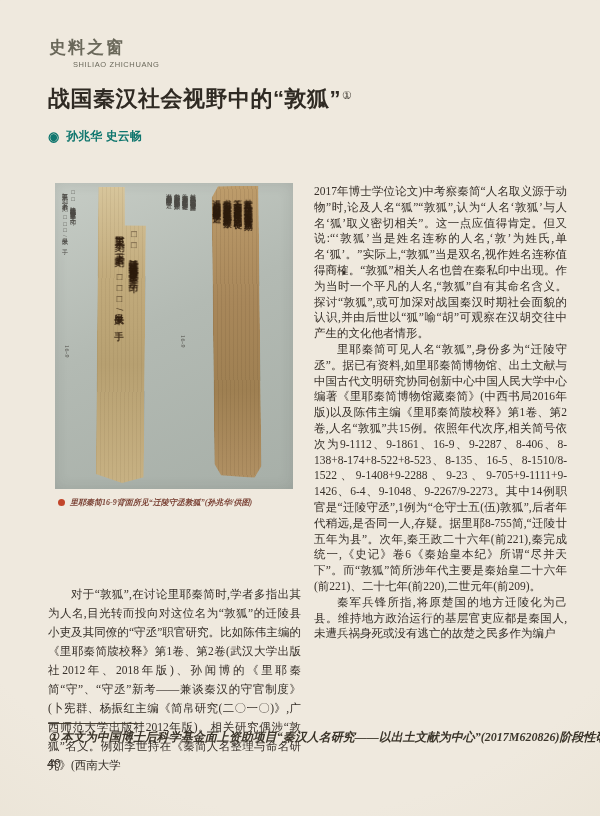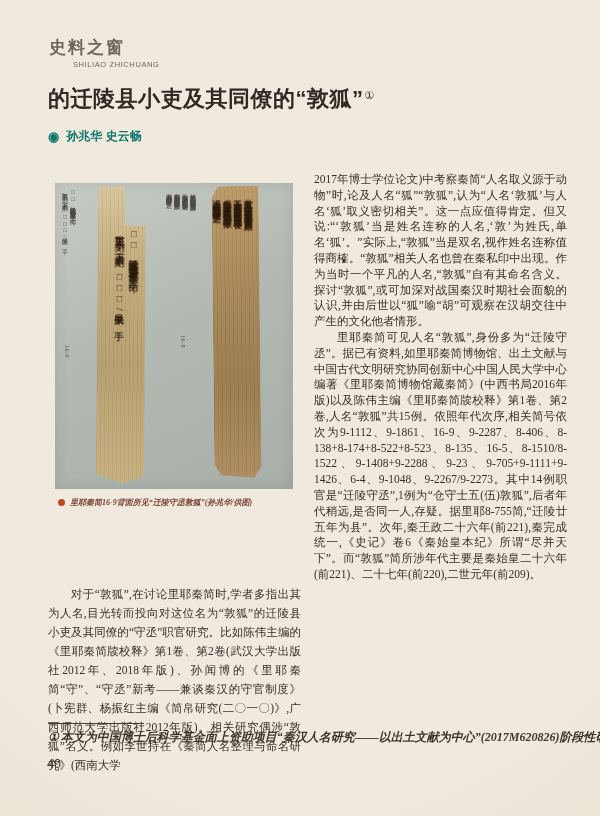--- a/index.html
+++ b/index.html
@@ -51,21 +51,21 @@
   .ink span{display:block;}
   
   .caption{position:absolute;left:58px;top:497px;width:238px;font-size:8px;line-height:11px;
            font-style:italic;color:#7c4437;font-weight:bold;}
   .cap-dot{display:inline-block;width:7px;height:7px;border-radius:50%;
            background:#c2452a;margin-right:5px;vertical-align:-.5px;}
   
   .body-par{margin:0;text-align:justify;font-size:11.5px;line-height:15.8px;color:#37302a;
             text-indent:2em;}
   .left-par{position:absolute;left:48px;top:553px;width:253px;line-height:19px;margin-top:32px;}
-  .right-col{position:absolute;left:314px;top:172px;width:253px;}
+  .right-col{position:absolute;left:314px;top:184px;width:253px;}
   .noindent{text-indent:0;}
   .sec-heading{margin:12px 0 6px 0;font-family:"Liberation Sans",sans-serif;
                font-size:11.5px;font-weight:bold;color:#2c2722;}
   
   .fn-rule{position:absolute;left:48px;top:723px;width:96px;height:0;border-top:1.5px solid #463e31;}
   .footnote{position:absolute;left:48px;top:729px;width:520px;margin:0;white-space:nowrap;
             font-size:12px;font-style:italic;font-weight:bold;color:#3b352a;}
   .footnote .fn-marker{margin-right:2px;}
   .pagenum{position:absolute;left:47px;top:757px;font-size:12.5px;color:#3a342c;
            font-family:"Liberation Sans",sans-serif;}
@@ -73,21 +73,21 @@
 </head>
 <body>
 
 <div class="page">
 
   <header class="kicker">
     <div class="kicker-cn">史料之窗</div>
     <div class="kicker-en">SHILIAO ZHICHUANG</div>
   </header>
 
-  <h1 class="title"><span>的迁陵县小吏及其同僚的“敦狐”</span><sup>①</sup></h1>
+  <h1 class="title"><span>战国秦汉社会视野中的“敦狐”</span><sup>①</sup></h1>
 
   <div class="authors">
     <span class="author-bullet">◉</span><span>孙兆华  史云畅</span>
   </div>
 
   <figure class="photo">
     <div class="trans trans-back">
       <span>□□迁陵守丞敦狐告都乡主以律令从事/迁手/印</span>
       <span>甲辰水十一刻。下者十刻不□。□□□半以来/□手</span>
     </div>
@@ -120,20 +120,21 @@
 
   <figcaption class="caption">
     <span class="cap-dot"></span><span>里耶秦简16-9背面所见“迁陵守丞敦狐”(孙兆华/供图)</span>
   </figcaption>
 
   <p class="body-par left-par">对于“敦狐”,在讨论里耶秦简时,学者多指出其为人名,目光转而投向对这位名为“敦狐”的迁陵县小吏及其同僚的“守丞”职官研究。比如陈伟主编的《里耶秦简牍校释》第1卷、第2卷(武汉大学出版社2012年、2018年版)、孙闻博的《里耶秦简“守”、“守丞”新考——兼谈秦汉的守官制度》(卜宪群、杨振红主编《简帛研究(二〇一〇)》,广西师范大学出版社2012年版)。相关研究偶涉“敦狐”名义。例如李世持在《秦简人名整理与命名研究》(西南大学</p>
 
   <section class="right-col">
     <p class="body-par noindent">2017年博士学位论文)中考察秦简“人名取义源于动物”时,论及人名“狐”“敦狐”,认为“人名‘敦狐’与人名‘狐’取义密切相关”。这一点应值得肯定。但又说:“‘敦狐’当是姓名连称的人名,‘敦’为姓氏,单名‘狐’。”实际上,“敦狐”当是双名,视作姓名连称值得商榷。“敦狐”相关人名也曾在秦私印中出现。作为当时一个平凡的人名,“敦狐”自有其命名含义。探讨“敦狐”,或可加深对战国秦汉时期社会面貌的认识,并由后世以“狐”喻“胡”可观察在汉胡交往中产生的文化他者情形。</p>
     <p class="body-par">里耶秦简可见人名“敦狐”,身份多为“迁陵守丞”。据已有资料,如里耶秦简博物馆、出土文献与中国古代文明研究协同创新中心中国人民大学中心编著《里耶秦简博物馆藏秦简》(中西书局2016年版)以及陈伟主编《里耶秦简牍校释》第1卷、第2卷,人名“敦狐”共15例。依照年代次序,相关简号依次为9-1112、9-1861、16-9、9-2287、8-406、8-138+8-174+8-522+8-523、8-135、16-5、8-1510/8-1522、9-1408+9-2288、9-23、9-705+9-1111+9-1426、6-4、9-1048、9-2267/9-2273。其中14例职官是“迁陵守丞”,1例为“仓守士五(伍)敦狐”,后者年代稍远,是否同一人,存疑。据里耶8-755简,“迁陵廿五年为县”。次年,秦王政二十六年(前221),秦完成统一,《史记》卷6《秦始皇本纪》所谓“尽并天下”。而“敦狐”简所涉年代主要是秦始皇二十六年(前221)、二十七年(前220),二世元年(前209)。</p>
+    <p class="body-par">秦军兵锋所指,将原楚国的地方迁陵化为己县。维持地方政治运行的基层官吏应都是秦国人,未遭兵祸身死或没有逃亡的故楚之民多作为编户</p>
   </section>
 
   <div class="fn-rule"></div>
   <p class="footnote">
     <span class="fn-marker">①</span><span>本文为中国博士后科学基金面上资助项目“秦汉人名研究——以出土文献为中心”(2017M620826)阶段性研究成果。</span>
   </p>
 
   <div class="pagenum">40</div>
 </div>
 

